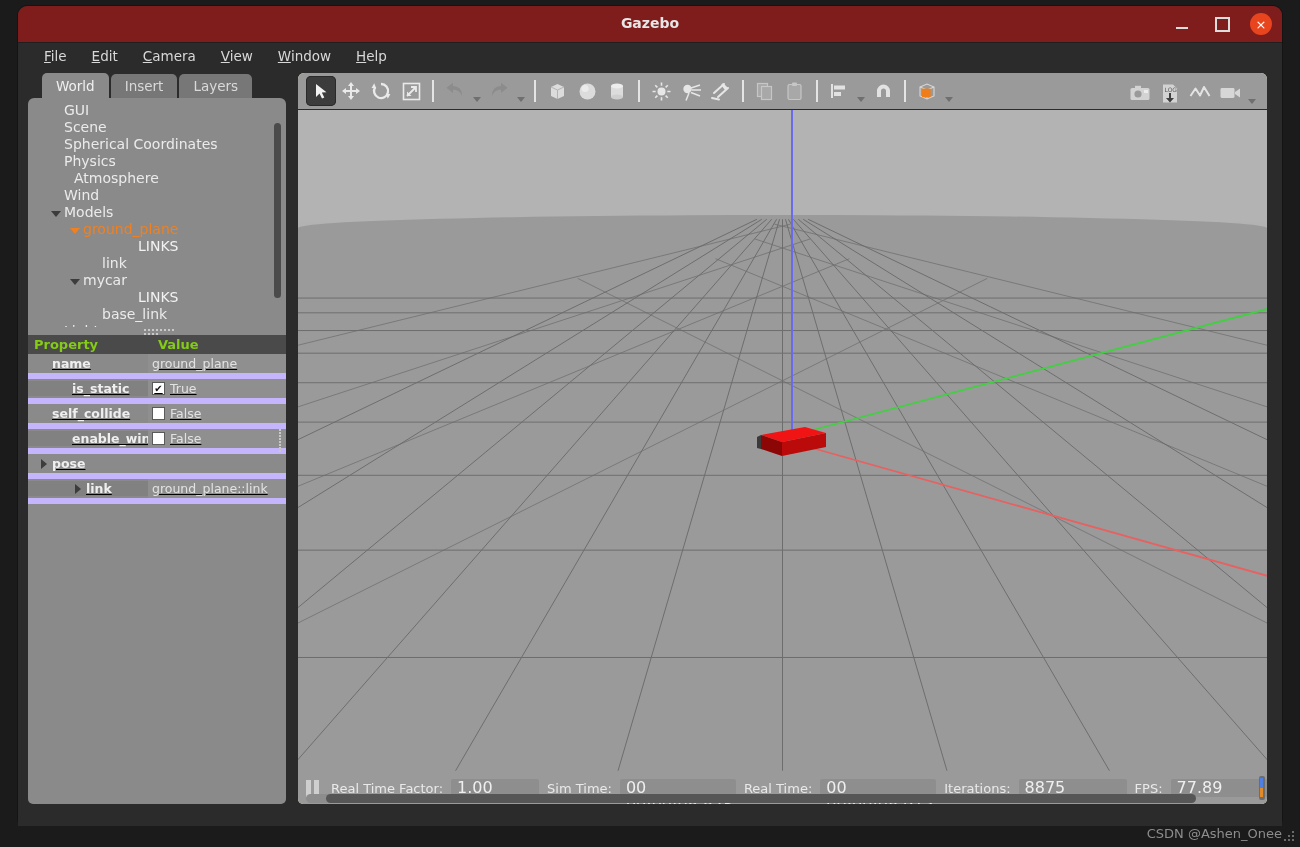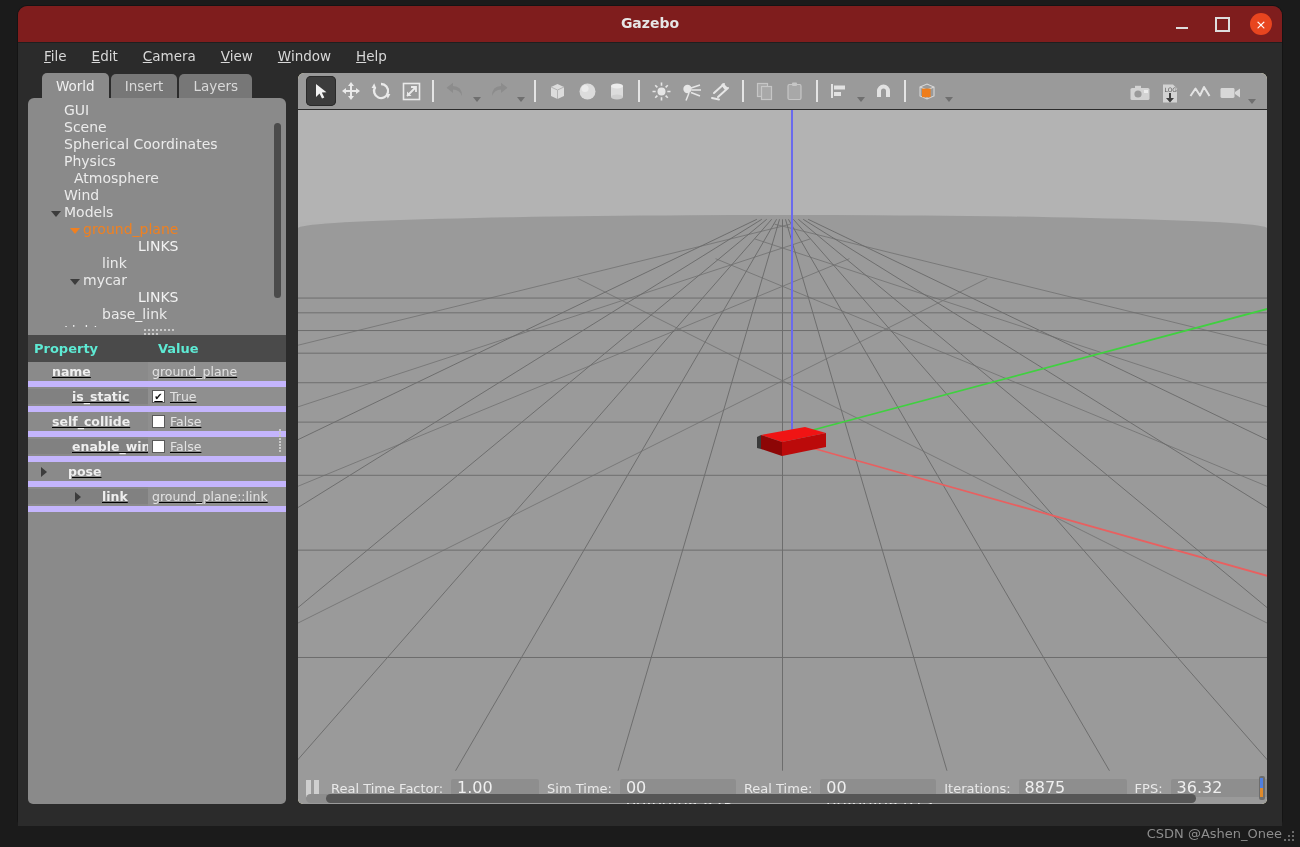--- a/index.html
+++ b/index.html
@@ -37,26 +37,26 @@
   .arrow{width:12px;height:12px;position:relative;flex:0 0 12px;margin-right:2px;}
   .arrow.down::after{content:"";position:absolute;left:1px;top:4px;border-left:5px solid transparent;border-right:5px solid transparent;border-top:6px solid #3c3c3c;}
   .arrow.down.orange::after{border-top-color:#f08020;}
   .arrow.right::after{content:"";position:absolute;left:3px;top:1px;border-top:5px solid transparent;border-bottom:5px solid transparent;border-left:6px solid #3c3c3c;}
   .tscroll{position:absolute;right:5px;top:25px;width:7px;height:175px;background:#4b4b4b;border-radius:4px;}
   .tsplit{position:absolute;left:115px;top:230px;width:34px;height:5px;}
   .tsplit i{display:block;float:left;width:2px;height:2px;margin:1px;background:#c9c9c9;}
 
   
   .ptable{position:absolute;left:0;top:237px;width:258px;}
-  .phead{display:flex;height:27px;background:#4a4a4a;color:#5eead4;font-size:13px;font-weight:bold;align-items:center;}
+  .phead{display:flex;height:19px;background:#4a4a4a;color:#84cc16;font-size:13px;font-weight:bold;align-items:center;}
   .phead .c1{width:120px;padding-left:6px;}
   .phead .c2{padding-left:4px;}
   .prow{display:flex;height:19px;align-items:center;font-size:12.5px;border-bottom:6px solid #c4b5fd;text-decoration:underline;}
   .prow .k{width:120px;padding-left:24px;color:#efefef;font-weight:bold;box-sizing:border-box;}
-  .prow .k.ind{padding-left:10px;display:flex;align-items:center;gap:16px;text-align:right;}
+  .prow .k.ind{padding-left:10px;display:flex;align-items:center;gap:0;text-align:right;}
   .prow .v{flex:1;color:#e2e2e2;background:#8f8f8f;height:19px;display:flex;align-items:center;padding-left:4px;box-sizing:border-box;}
   .prow.alt .k{background:#818181;padding-left:44px;}
   .prow .v.plain{background:transparent;}
   .cbx{width:11px;height:11px;background:#fff;border:1px solid #5a5a5a;margin-right:5px;display:inline-flex;align-items:center;justify-content:center;font-size:10px;color:#111;line-height:1;}
   .psplit{position:absolute;right:4px;top:330px;width:5px;height:30px;}
   .psplit i{display:block;width:2px;height:2px;margin:1px auto;background:#c9c9c9;}
 
   
   .rightpanel{position:absolute;left:280px;top:4px;right:15px;height:731px;background:#fef9c3;border-radius:6px 6px 5px 5px;overflow:hidden;}
   .toolbar{position:relative;height:36px;background:#9a9a9a;display:flex;align-items:center;padding-left:8px;gap:0px;}
@@ -486,21 +486,21 @@
         <div id="status-container" style="display:flex;align-items:center;gap:8px;">
             <span class="slab">Real Time Factor:</span>
             <span class="sfield" style="width: 88px;">1.00</span>
             <span class="slab">Sim Time:</span>
             <span class="sfield" style="width: 116px;">00 00:00:08.875</span>
             <span class="slab">Real Time:</span>
             <span class="sfield" style="width: 116px;">00 00:00:08.913</span>
             <span class="slab">Iterations:</span>
             <span class="sfield" style="width: 108px;">8875</span>
             <span class="slab">FPS:</span>
-            <span class="sfield" style="width: 106px;">36.32</span>
+            <span class="sfield" style="width: 106px;">77.89</span>
           </div>
         <div class="edgebar">
           <div class="b"></div>
           <div class="o"></div>
         </div>
         <div class="hscroll">
           <div class="hthumb"></div>
         </div>
       </div>
     </div>

